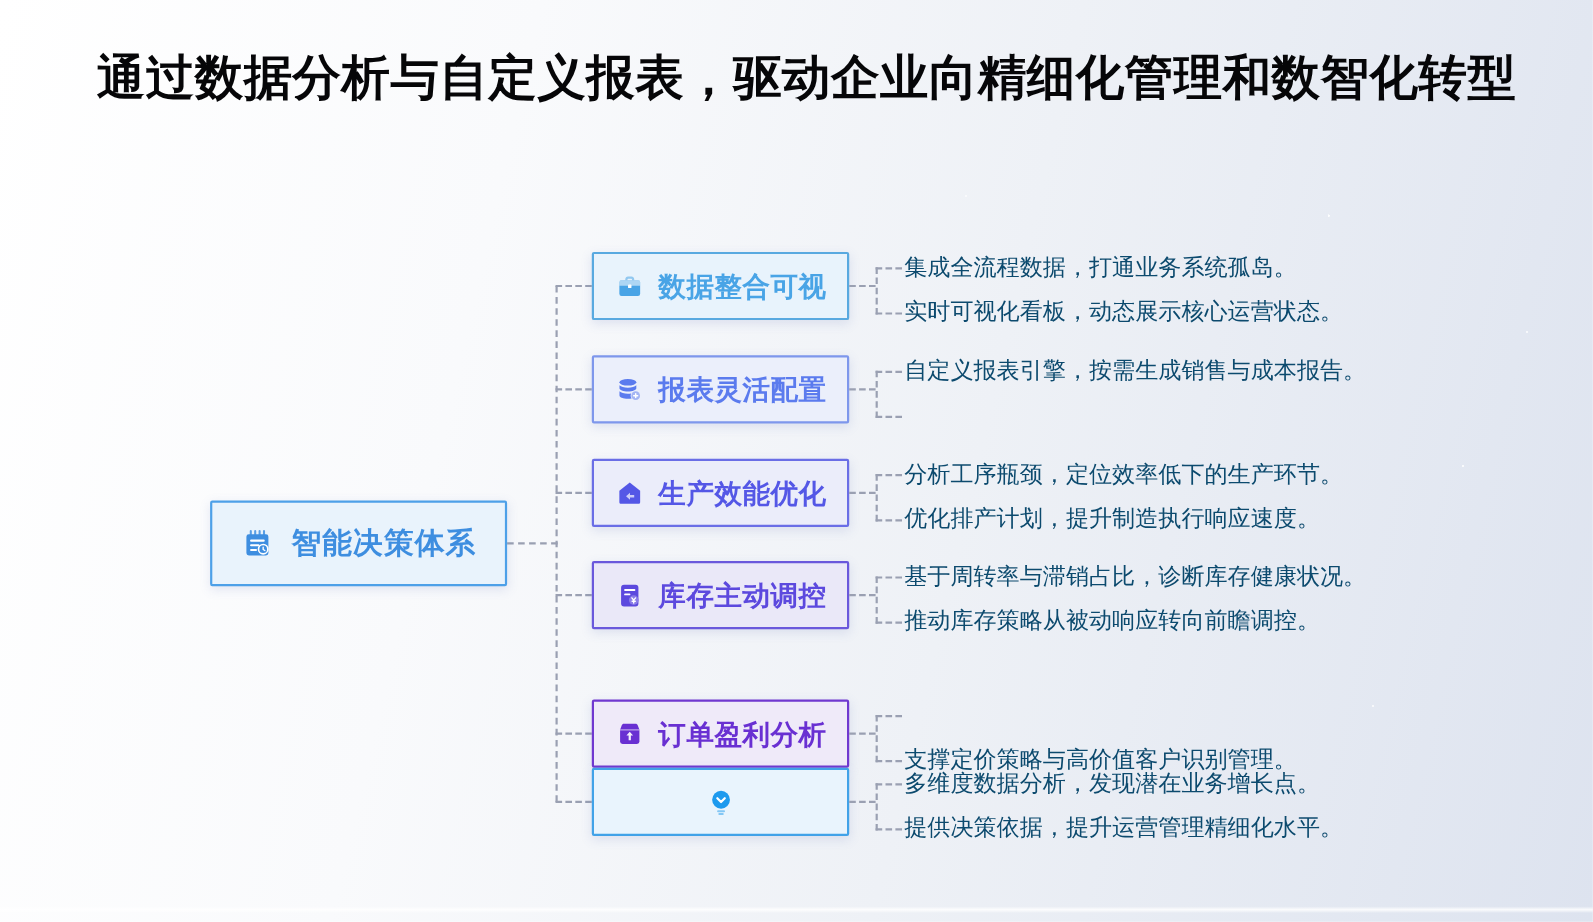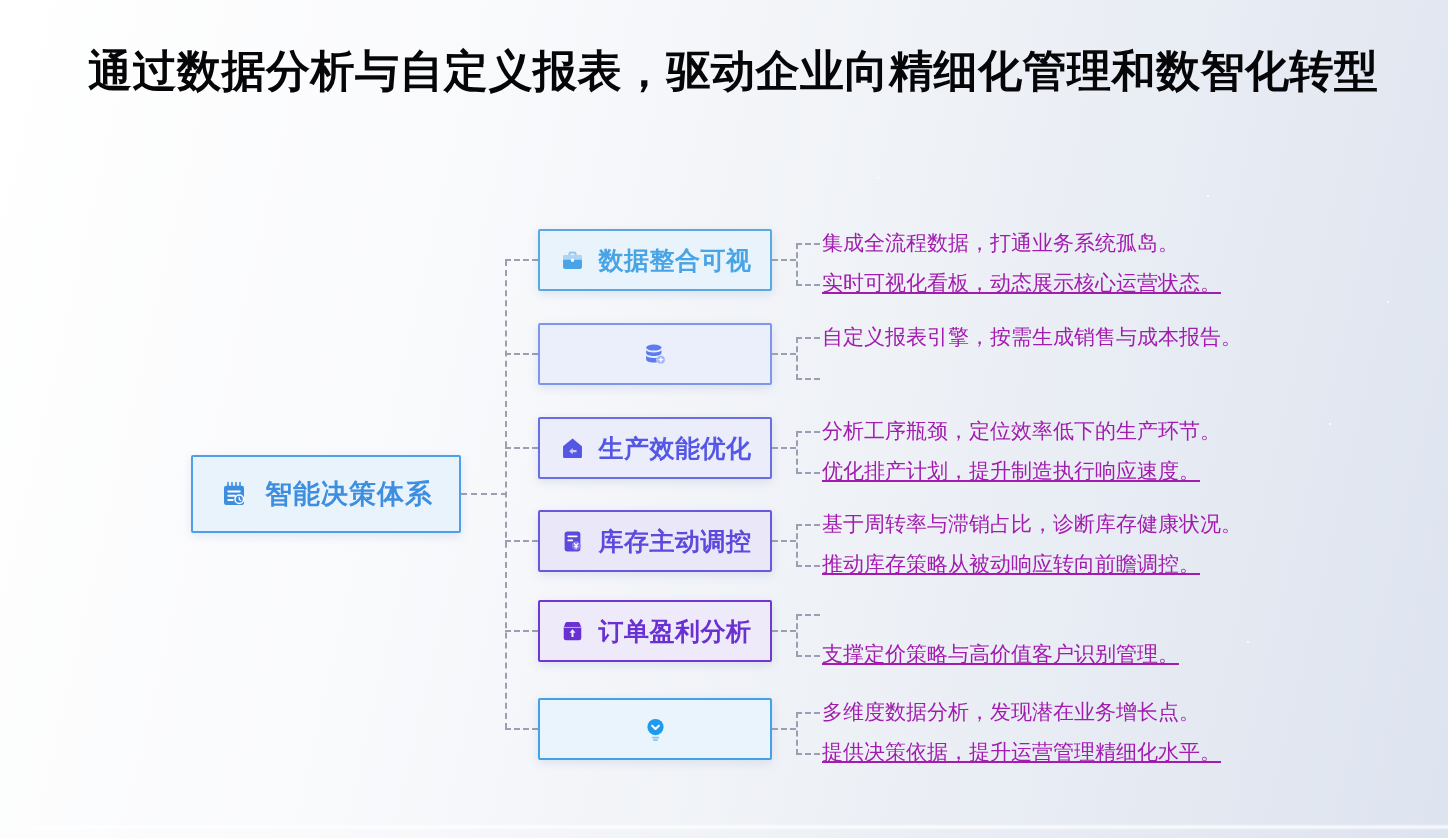--- a/index.html
+++ b/index.html
@@ -50,23 +50,23 @@
   .branch .node{ left:33px; top:16px; width:234px; height:62px; }
   .branch .label{ font-size:25px; letter-spacing:.5px; }
   .branch .br-stub{ left:267px; top:46px; width:24px; }
   .branch .br-vert{ left:291px; top:30px; height:43px; }
   .branch .br-top{ left:291px; top:30px; width:24px; }
   .branch .br-bot{ left:291px; top:71px; width:24px; }
 
   .point{
     position:absolute; left:317px; width:460px; height:28px; line-height:28px;
     font-family:"Liberation Serif","DejaVu Serif",serif;
-    font-size:21px; color:#a21caf; white-space:nowrap;
-  }
-  .p1{ top:16px; } .p2{ top:56px;text-decoration:underline; }
+    font-size:21px; color:#0c4a6e; white-space:nowrap;
+  }
+  .p1{ top:16px; } .p2{ top:56px; }
 </style>
 </head>
 <body>
 
 <div class="stage" style="--line: #9aa0b2;">
 
   <h1 class="page-title">通过数据分析与自定义报表，驱动企业向精细化管理和数智化转型</h1>
 
   <div class="dash-h root-link"></div>
   <div class="dash-v trunk"></div>
@@ -112,20 +112,21 @@
         <svg width="27" height="27" viewBox="0 0 24 24">
           <g fill="currentColor">
             <ellipse cx="10.5" cy="5.8" rx="6.8" ry="2.7"></ellipse>
             <path d="M3.7 8.2c1.2 1.3 3.8 2 6.8 2s5.6-.7 6.8-2v2.4c0 1.5-3 2.7-6.8 2.7s-6.8-1.2-6.8-2.7z"></path>
             <path d="M3.7 13c1.2 1.3 3.8 2 6.8 2 .9 0 1.8-.1 2.7-.2-.3.5-.5 1.2-.5 1.8 0 .9.3 1.7.8 2.3-.9.2-2 .3-3 .3-3.8 0-6.8-1.2-6.8-2.7z"></path>
             <circle cx="16.8" cy="16.6" r="3.5" opacity=".5"></circle>
           </g>
           <path d="M16.8 15v3.2M15.2 16.6h3.2" stroke="#fff" stroke-width="1.2" stroke-linecap="round" fill="none"></path>
         </svg>
       </span>
+      <span class="label">报表灵活配置</span>
     </div>
     <div class="dash-h br-stub"></div>
     <div class="dash-v br-vert"></div>
     <div class="dash-h br-top"></div>
     <div class="dash-h br-bot"></div>
     <div class="point p1">自定义报表引擎，按需生成销售与成本报告。</div>
   </div>
 
   <div class="branch" style="top: 494px; --accent: #5c49de; --border: #6a58dc; --bg: #eae8f8;">
     <div class="dash-h stub-left"></div>
@@ -161,21 +162,21 @@
       <span class="label">生产效能优化</span>
     </div>
     <div class="dash-h br-stub"></div>
     <div class="dash-v br-vert"></div>
     <div class="dash-h br-top"></div>
     <div class="dash-h br-bot"></div>
     <div class="point p1">分析工序瓶颈，定位效率低下的生产环节。</div>
     <div class="point p2">优化排产计划，提升制造执行响应速度。</div>
   </div>
 
-  <div class="branch" style="top: 584px; --accent: #6930d2; --border: #7038d0; --bg: #efeaf9;">
+  <div class="branch" style="top: 620px; --accent: #6930d2; --border: #7038d0; --bg: #efeaf9;">
     <div class="dash-h stub-left"></div>
     <div class="node">
       <span class="icon">
         <svg width="27" height="27" viewBox="0 0 24 24">
           <path fill="currentColor" d="M4.2 8.4 5.5 4.9c.3-.8 1-1.3 1.8-1.3h9.4c.8 0 1.5.5 1.8 1.3l1.3 3.5v9.4a2 2 0 0 1-2 2H6.2a2 2 0 0 1-2-2z"></path>
           <path d="M4.2 8.4h15.6" stroke="#fff" stroke-width="1" opacity=".55" fill="none"></path>
           <path fill="#fff" opacity=".92" d="M12 10 9.3 13h1.8v3.8h1.8V13h1.8z"></path>
         </svg>
       </span>
       <span class="label">订单盈利分析</span>

